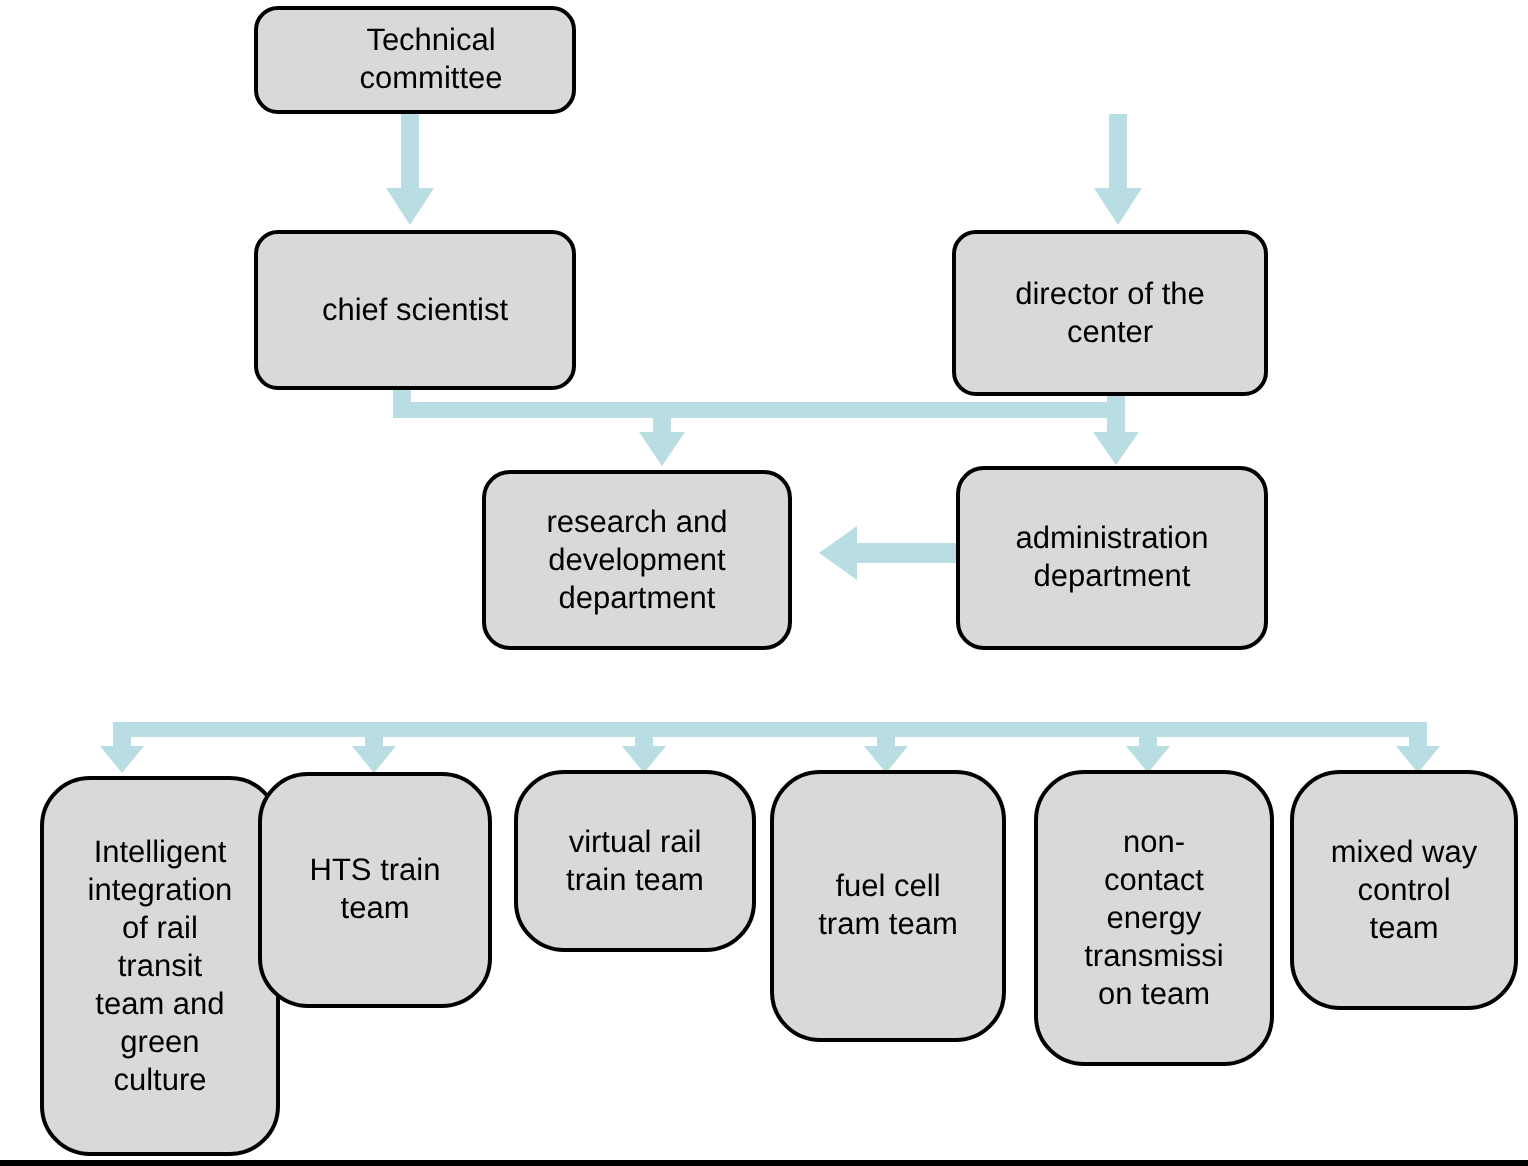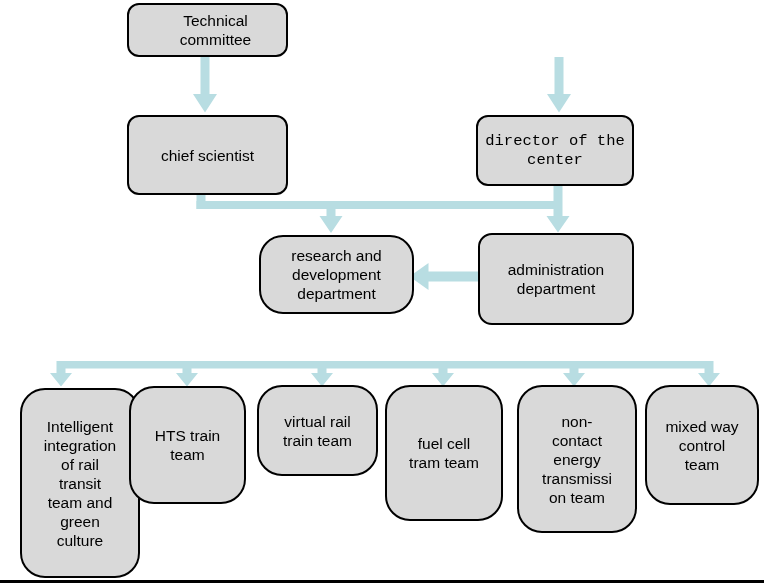--- a/index.html
+++ b/index.html
@@ -81,26 +81,26 @@
   <div class="node r-sm" style="left:127px; top:3px; width:161px; height:54px;padding-left:16px;">
     <span class="label">Technical
 committee</span>
   </div>
 
 
   <div class="node r-sm" style="left:127px; top:115px; width:161px; height:80px;">
     <span class="label">chief scientist</span>
   </div>
 
-  <div class="node r-sm" style="left:476px; top:115px; width:158px; height:71px;font-family:Liberation Mono, monospace;">
+  <div class="node r-sm" style="left:476px; top:115px; width:158px; height:83px;">
     <span class="label">director of the
 center</span>
   </div>
 
-  <div class="node r-md" style="left:259px; top:235px; width:155px; height:79px;border-radius:24px;">
+  <div class="node r-md" style="left:241px; top:235px; width:155px; height:90px;">
     <span class="label">research and
 development
 department</span>
   </div>
 
   <div class="node r-md" style="left:478px; top:233px; width:156px; height:92px;">
     <span class="label">administration
 department</span>
   </div>
 

